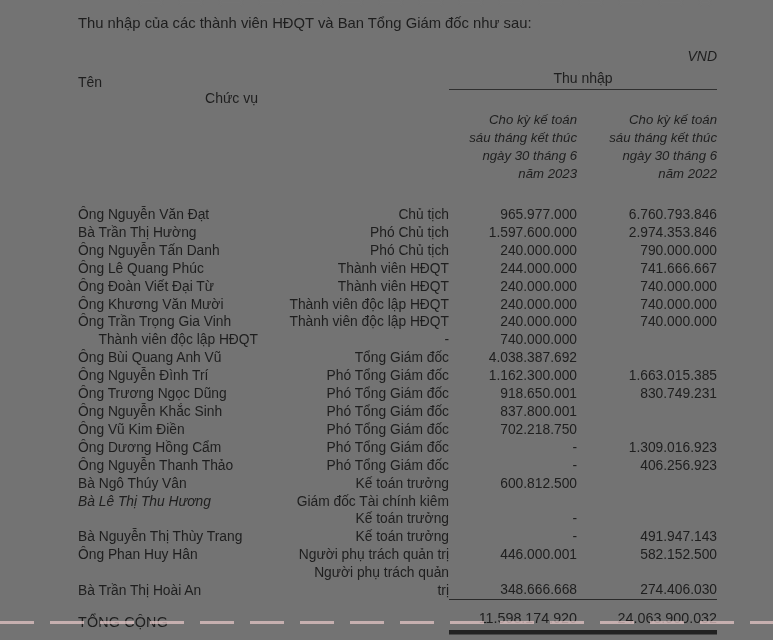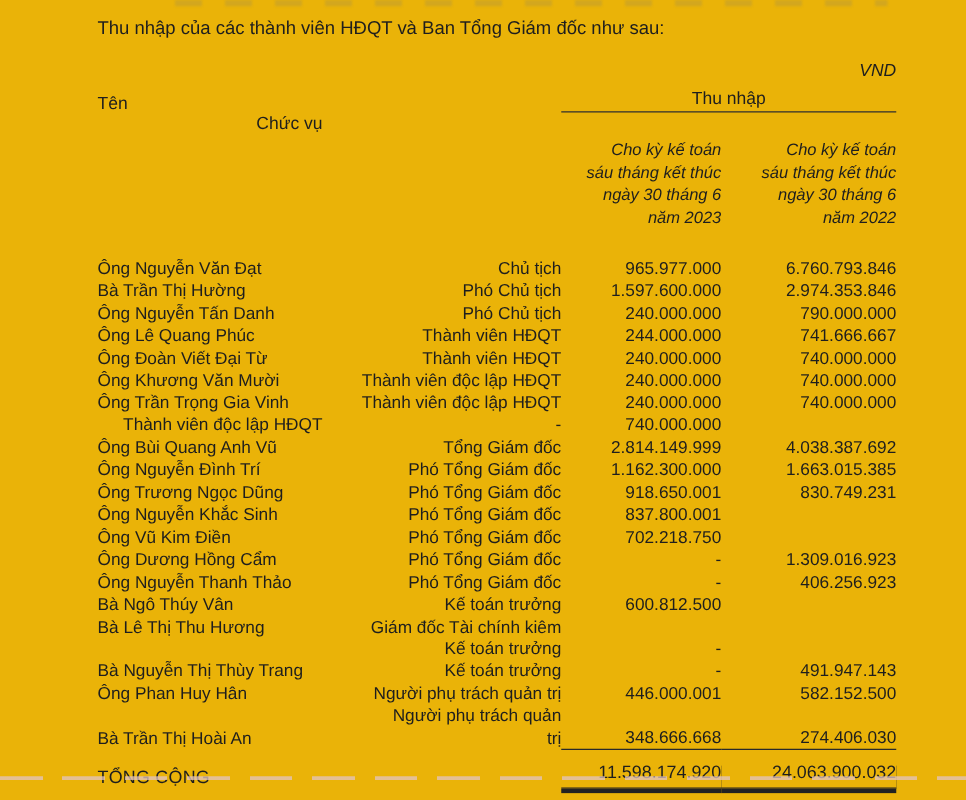--- a/index.html
+++ b/index.html
@@ -3,21 +3,21 @@
 <meta charset="utf-8">
 <style>
   html,body{margin:0;padding:0;}
   body{
     width:773px;height:640px;
     background:#ffffff;
     font-family:"Liberation Sans","DejaVu Sans",sans-serif;
     color:#1e1e1e;
     -webkit-font-smoothing:antialiased;
   }
-  .page{position:relative;width:773px;height:640px;overflow:hidden;background:#eab308;}
+  .page{position:relative;width:773px;height:640px;overflow:hidden;background:#737373;}
 
   
   .scan-artifact{
     position:absolute;top:0;left:140px;width:570px;height:5px;
     background:repeating-linear-gradient(90deg,rgba(120,120,120,.20) 0 22px,transparent 22px 40px);
     filter:blur(1px);
   }
 
   .content{position:absolute;left:78px;top:14px;width:639px;}
 
@@ -45,21 +45,21 @@
   }
   .sub-2023{grid-column:3;}
   .sub-2022{grid-column:4;}
 
   .rows{margin-top:23px;}
   .row{display:grid;grid-template-columns:180px 191px 128px 140px;align-items:end;}
   .row .cell{font-size:13.8px;line-height:17.9px;}
   .cell-name{text-align:left;white-space:nowrap;}
   .cell-pos{text-align:right;white-space:pre-line;}
   .cell-v{text-align:right;white-space:nowrap;}
-  .row.valign-top .cell-name{align-self:start;}
+  .row.valign-top .cell-name{align-self:start;font-style:italic;}
   .row.underline-values .cell-v{border-bottom:1.5px solid #2a2a2a;}
 
   .total{margin-top:9px;align-items:end;}
   .total .cell{font-size:14.3px;font-weight:normal;line-height:18px;}
   .total-label{text-align:left;letter-spacing:.2px;}
   .total .cell-v{
     text-align:right;white-space:nowrap;
     border-bottom:1.5px solid #222;
     box-shadow:0 3.5px 0 #222;
     padding-bottom:3px;
@@ -145,21 +145,20 @@
     <div class="cell cell-v cell-v2">740.000.000</div>
   </div>
         <div class="row">
     <div class="cell cell-pos">Thành viên độc lập HĐQT</div>
     <div class="cell cell-v cell-v1">-</div>
     <div class="cell cell-v cell-v2">740.000.000</div>
   </div>
         <div class="row">
     <div class="cell cell-name">Ông Bùi Quang Anh Vũ</div>
     <div class="cell cell-pos">Tổng Giám đốc</div>
-    <div class="cell cell-v cell-v1">2.814.149.999</div>
     <div class="cell cell-v cell-v2">4.038.387.692</div>
   </div>
         <div class="row">
     <div class="cell cell-name">Ông Nguyễn Đình Trí</div>
     <div class="cell cell-pos">Phó Tổng Giám đốc</div>
     <div class="cell cell-v cell-v1">1.162.300.000</div>
     <div class="cell cell-v cell-v2">1.663.015.385</div>
   </div>
         <div class="row">
     <div class="cell cell-name">Ông Trương Ngọc Dũng</div>

